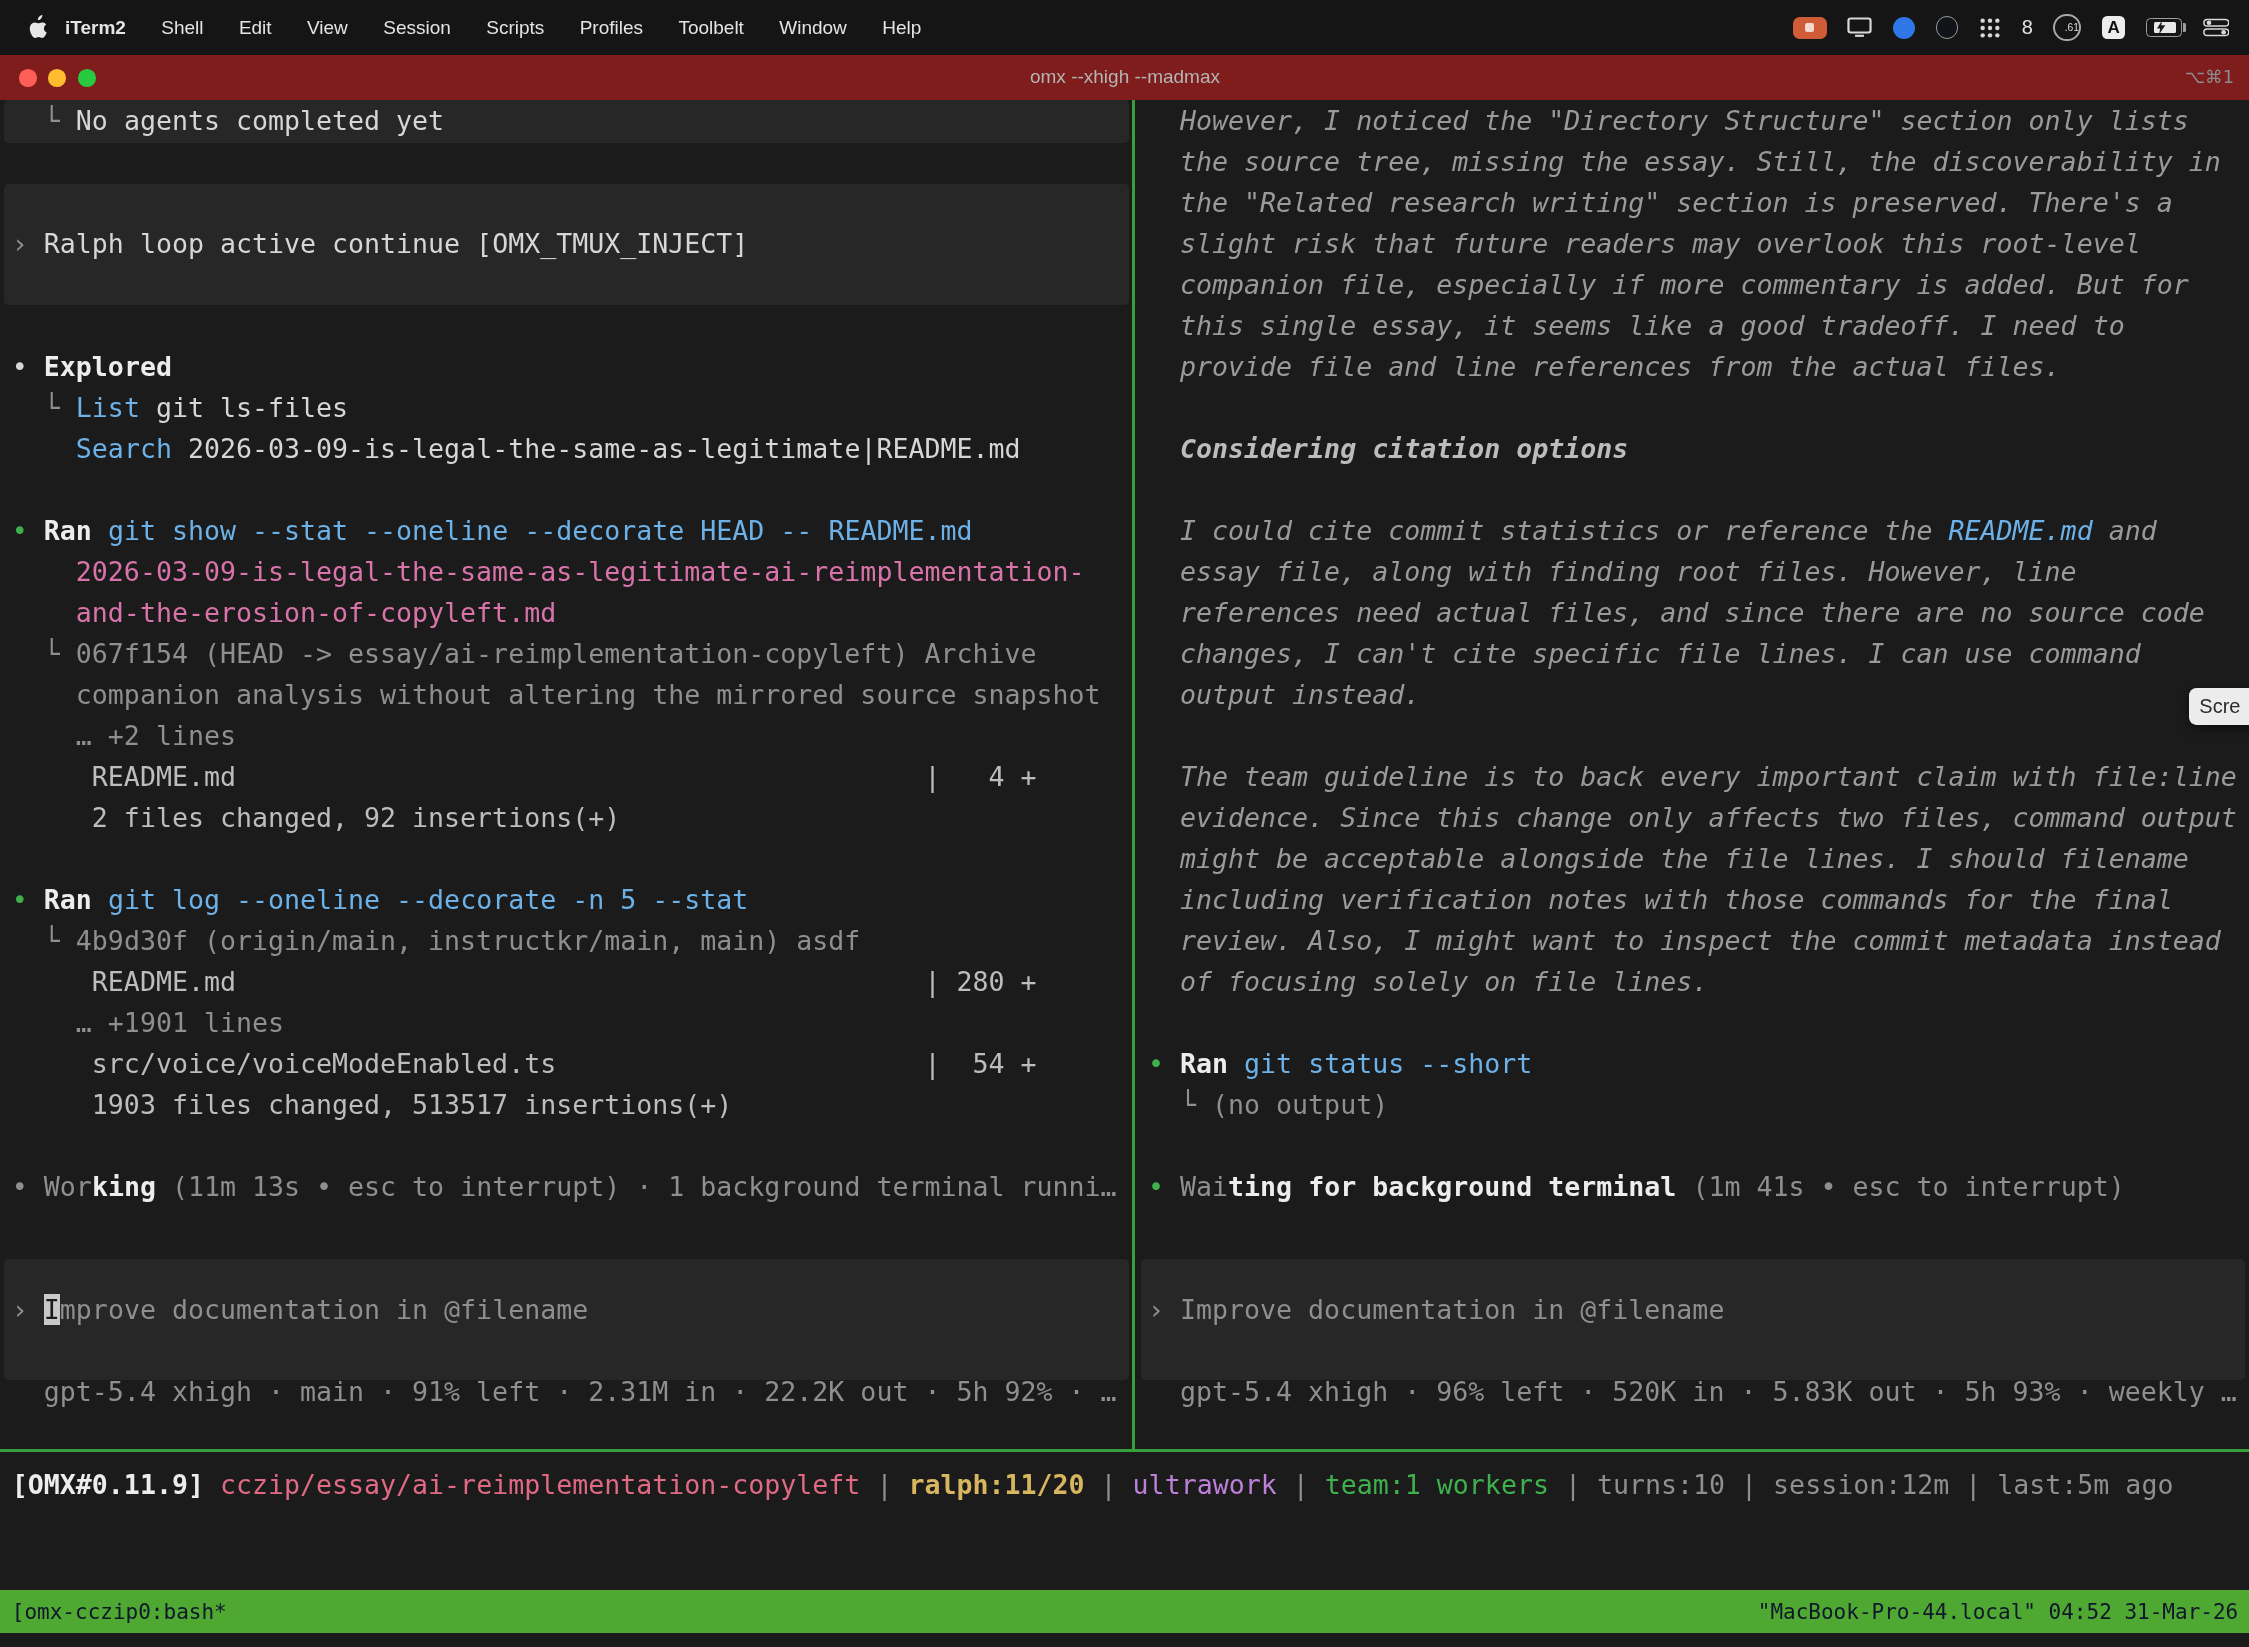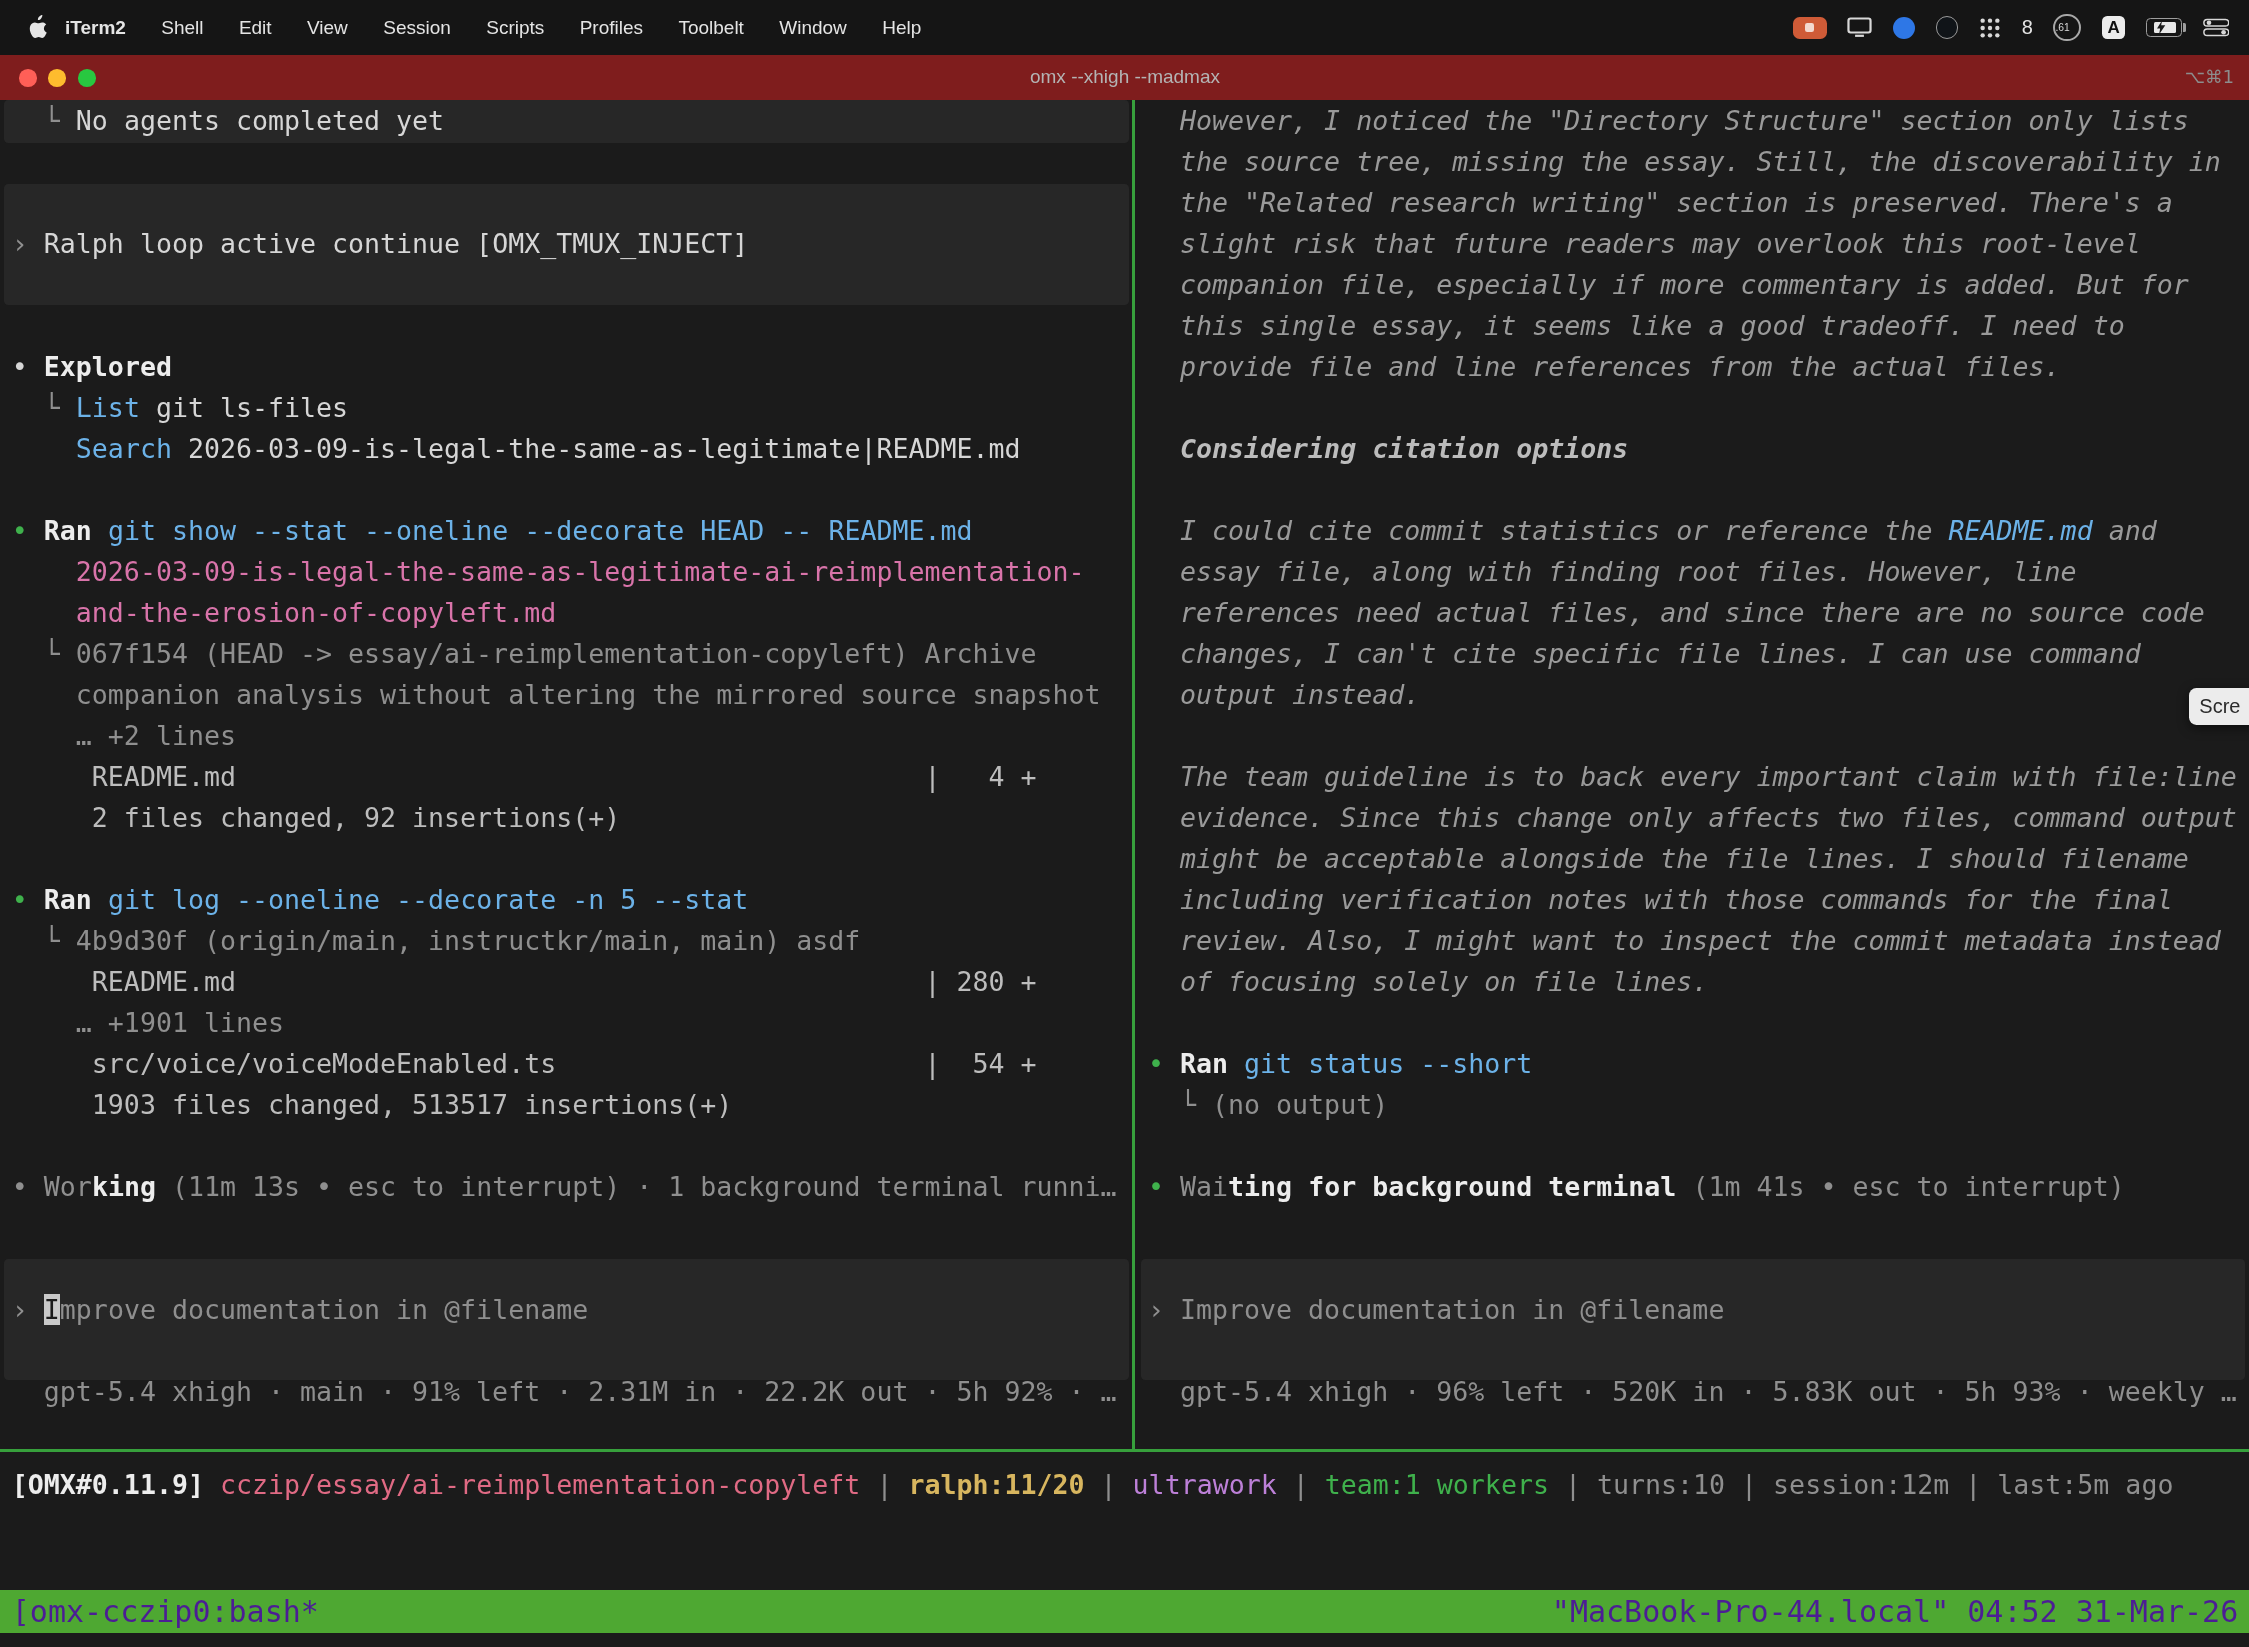--- a/index.html
+++ b/index.html
@@ -18,21 +18,21 @@
   .menu-items{display:flex;align-items:center;}
   .menu-item{padding:0 17.7px;white-space:nowrap;}
   .menu-item.app{font-weight:bold;}
   .menu-right{margin-left:auto;display:flex;align-items:center;gap:20.7px;padding-right:20.7px;}
   .mi{display:flex;align-items:center;justify-content:center;}
   .rec-pill{width:34px;height:22px;border-radius:6.6px;background:#cf5b37;display:flex;align-items:center;justify-content:center;}
   .rec-dot{width:8.9px;height:8.9px;border-radius:2.2px;background:#f3d9cf;}
   .blue-app{width:22px;height:22px;border-radius:50%;background:#2e77e6;}
   .dark-app{width:20.7px;height:20.7px;border-radius:50%;background:#101418;border:1.5px solid #9a9a9a;}
   .counter8{font-size:20px;color:#e4e4e4;}
-  .gauge{width:23.6px;height:23.6px;border-radius:50%;border:2.2px solid #a8a8a8;display:flex;align-items:center;justify-content:flex-start;font-size:10.3px;color:#d8d8d8;}
+  .gauge{width:23.6px;height:23.6px;border-radius:50%;border:2.2px solid #a8a8a8;display:flex;align-items:center;justify-content:flex-end;font-size:10.3px;color:#d8d8d8;}
   .inputA{width:23.6px;height:23.6px;border-radius:5.2px;background:#ececec;color:#111;font-weight:bold;font-size:17px;display:flex;align-items:center;justify-content:center;}
   .battery{position:relative;width:34px;height:17.7px;border:1.5px solid #9d9d9d;border-radius:4.4px;display:flex;align-items:center;}
   .battery .fill{margin-left:1.5px;width:22px;height:11.8px;background:#e8e8e8;border-radius:1.5px;}
   .battery .nub{position:absolute;right:-5.2px;top:4.4px;width:3.7px;height:8.9px;background:#9d9d9d;border-radius:0 1.5px 1.5px 0;}
   .battery svg{position:absolute;left:8.9px;top:1.5px;}
   
   .titlebar{
     position:absolute;top:55px;left:0;width:2250px;height:46px;
     background:#7f1d1d;border-bottom:1.5px solid #0a0a0a;box-sizing:border-box;
     font-family:"Liberation Sans",sans-serif;
@@ -59,21 +59,21 @@
   .tooltip{
     position:absolute;left:2189px;top:588px;width:66px;height:37px;
     background:#ececec;border-radius:7.4px 0 0 7.4px;display:flex;align-items:center;
     padding-left:10.3px;box-sizing:border-box;color:#2b2b2b;
     font-family:"Liberation Sans",sans-serif;font-size:20px;
     box-shadow:0 3px 10.3px rgba(0,0,0,.5);
   }
   .tmuxbar{
     position:absolute;left:0;top:1490px;width:2250px;height:43px;background:#4ea832;
     display:flex;align-items:center;justify-content:space-between;
-    font-size:30px;color:#4c1d95;padding:0 11.8px;box-sizing:border-box;white-space:pre;
+    font-size:21px;color:#0f172a;padding:0 11.8px;box-sizing:border-box;white-space:pre;
   }
   
   .s-fg{color:#d6d6d6;}
   .s-dim{color:#8f8f8f;}
   .s-bold{color:#ededed;font-weight:bold;}
   .s-blue{color:#6cb2e8;}
   .s-pink{color:#d974aa;}
   .s-green{color:#3fb14c;}
   .s-stat{color:#bdbdbd;}
   .s-it{color:#9a9a9a;font-style:italic;}

